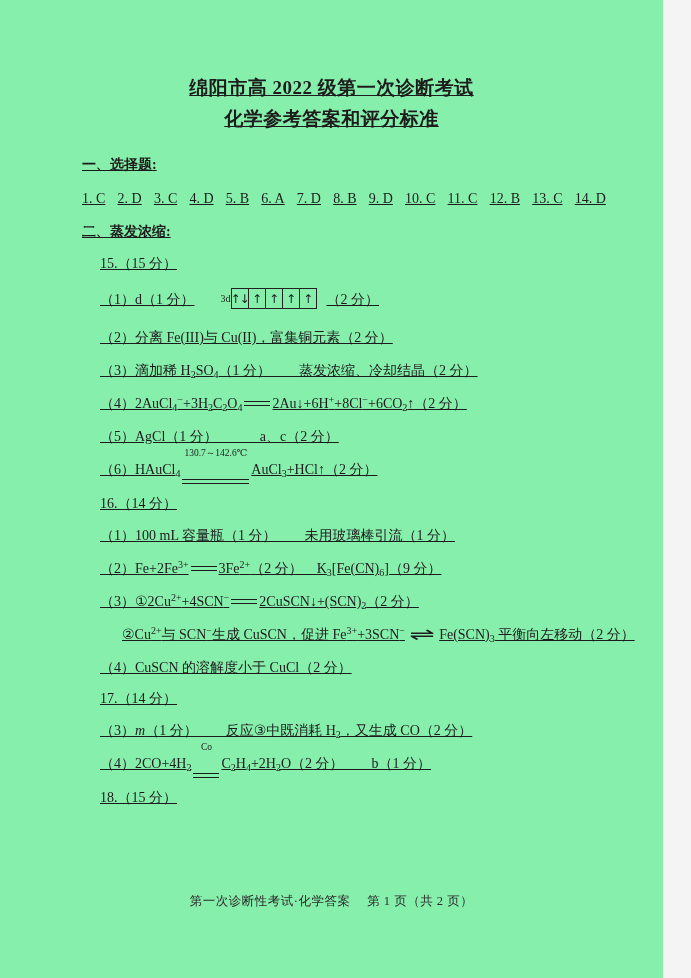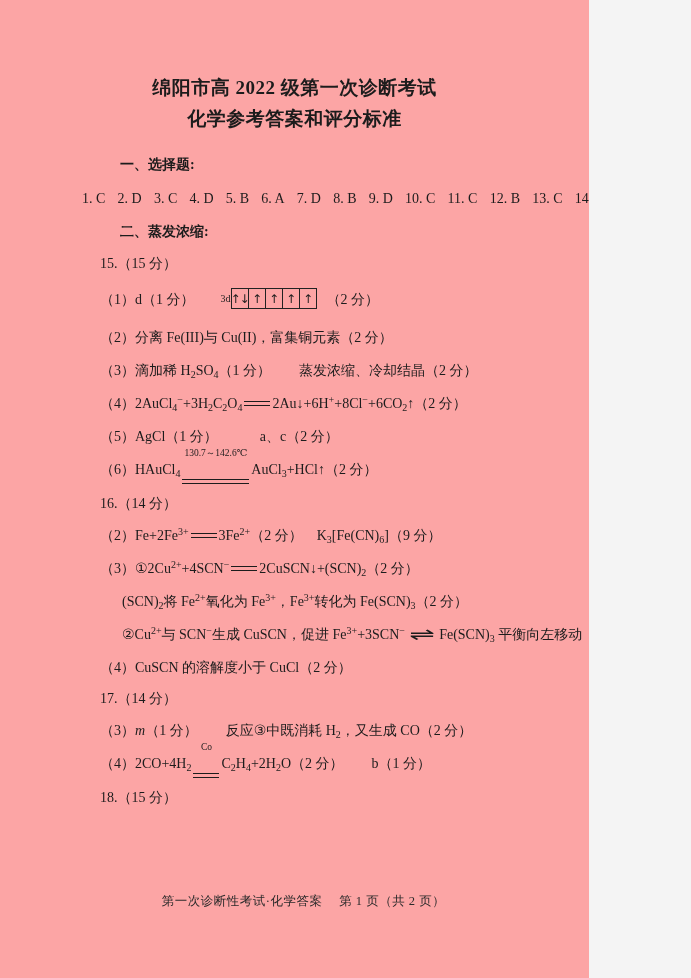--- a/index.html
+++ b/index.html
@@ -3,42 +3,43 @@
 <meta charset="utf-8">
 <style>
   html,body{margin:0;padding:0;}
   body{
     width:691px;height:978px;
     background:#f4f4f4;
     font-family:"Liberation Serif","DejaVu Serif","DejaVu Sans",serif;
   }
   .page{
     position:relative;
-    width:589px;height:978px;
-    background:#fca5a5;
+    width:663px;height:978px;
+    background:#86efac;
     color:#1c1c1c;
     overflow:hidden;
     box-sizing:border-box;
+    text-decoration:underline;
   }
   .title-block{
     padding-top:72px;
     text-align:center;
   }
   .title-line{
     font-size:19px;
     font-weight:bold;
     line-height:31px;
     letter-spacing:0.5px;
   }
   .content{
     margin-top:14px;
     font-size:14px;
   }
   .sec-heading{
-    padding-left:120px;
+    padding-left:82px;
     font-weight:bold;
     line-height:34px;
     font-size:14px;
   }
   .ans-row{
     display:flex;
     justify-content:space-between;
     width:524px;
     margin-left:82px;
     line-height:33px;
@@ -96,21 +97,21 @@
     width:16px;height:19px;
     border:1px solid #222;
     margin-left:-1px;
     font-size:12px;
     font-family:"DejaVu Sans",sans-serif;
     letter-spacing:-1px;
   }
   .obox:first-child{margin-left:0;}
   .footer{
     position:absolute;
-    left:9px;top:893px;
+    left:0;top:893px;
     width:100%;
     text-align:center;
     font-size:12.5px;
     color:#2a2a2a;
     letter-spacing:0.5px;
   }
 </style>
 </head>
 <body>
 
@@ -142,23 +143,23 @@
     <div>
         <div class="sec-heading"><span>二、蒸发浓缩:</span></div>
         <div class="ln q"><span>15.（15 分）</span></div>
         <div class="ln i tall"><span>（1）d（1 分）</span><span class="orb"><span class="orblbl">3d</span><span class="boxes"><span class="obox">↑↓</span><span class="obox">↑</span><span class="obox">↑</span><span class="obox">↑</span><span class="obox">↑</span></span></span><span>（2 分）</span></div>
         <div class="ln i"><span>（2）分离 Fe(III)与 Cu(II)，富集铜元素（2 分）</span></div>
         <div class="ln i"><span>（3）滴加稀 H</span><sub>2</sub><span>SO</span><sub>4</sub><span>（1 分）　　蒸发浓缩、冷却结晶（2 分）</span></div>
         <div class="ln i"><span>（4）2AuCl</span><sub>4</sub><sup>−</sup><span>+3H</span><sub>2</sub><span>C</span><sub>2</sub><span>O</span><sub>4</sub><span class="ceq plain"><span class="bar"></span></span><span>2Au↓+6H</span><sup>+</sup><span>+8Cl</span><sup>−</sup><span>+6CO</span><sub>2</sub><span>↑（2 分）</span></div>
         <div class="ln i"><span>（5）AgCl（1 分）　　　a、c（2 分）</span></div>
         <div class="ln i"><span>（6）HAuCl</span><sub>4</sub><span class="ceq labeled"><span class="lbl">130.7～142.6℃</span><span class="bar"></span></span><span>AuCl</span><sub>3</sub><span>+HCl↑（2 分）</span></div>
         <div class="ln q"><span>16.（14 分）</span></div>
+        <div class="ln i"><span>（1）100 mL 容量瓶（1 分）　　未用玻璃棒引流（1 分）</span></div>
         <div class="ln i"><span>（2）Fe+2Fe</span><sup>3+</sup><span class="ceq plain"><span class="bar"></span></span><span>3Fe</span><sup>2+</sup><span>（2 分）　K</span><sub>3</sub><span>[Fe(CN)</span><sub>6</sub><span>]（9 分）</span></div>
         <div class="ln i"><span>（3）①2Cu</span><sup>2+</sup><span>+4SCN</span><sup>−</sup><span class="ceq plain"><span class="bar"></span></span><span>2CuSCN↓+(SCN)</span><sub>2</sub><span>（2 分）</span></div>
-        <div class="ln c"><span>(SCN)</span><sub>2</sub><span>将 Fe</span><sup>2+</sup><span>氧化为 Fe</span><sup>3+</sup><span>，Fe</span><sup>3+</sup><span>转化为 Fe(SCN)</span><sub>3</sub><span>（2 分）</span></div>
         <div class="ln c"><span>②Cu</span><sup>2+</sup><span>与 SCN</span><sup>−</sup><span>生成 CuSCN，促进 Fe</span><sup>3+</sup><span>+3SCN</span><sup>−</sup><span class="rev">⇌</span><span>Fe(SCN)</span><sub>3</sub><span> 平衡向左移动（2 分）</span></div>
         <div class="ln i"><span>（4）CuSCN 的溶解度小于 CuCl（2 分）</span></div>
         <div class="ln q"><span>17.（14 分）</span></div>
         <div class="ln i"><span>（3）</span><span class="it">m</span><span>（1 分）　　反应③中既消耗 H</span><sub>2</sub><span>，又生成 CO（2 分）</span></div>
         <div class="ln i"><span>（4）2CO+4H</span><sub>2</sub><span class="ceq labeled"><span class="lbl">Co</span><span class="bar"></span></span><span>C</span><sub>2</sub><span>H</span><sub>4</sub><span>+2H</span><sub>2</sub><span>O（2 分）　　b（1 分）</span></div>
         <div class="ln q"><span>18.（15 分）</span></div>
       </div>
   </div>
 
   <div class="footer">第一次诊断性考试·化学答案　 第 1 页（共 2 页）</div>

